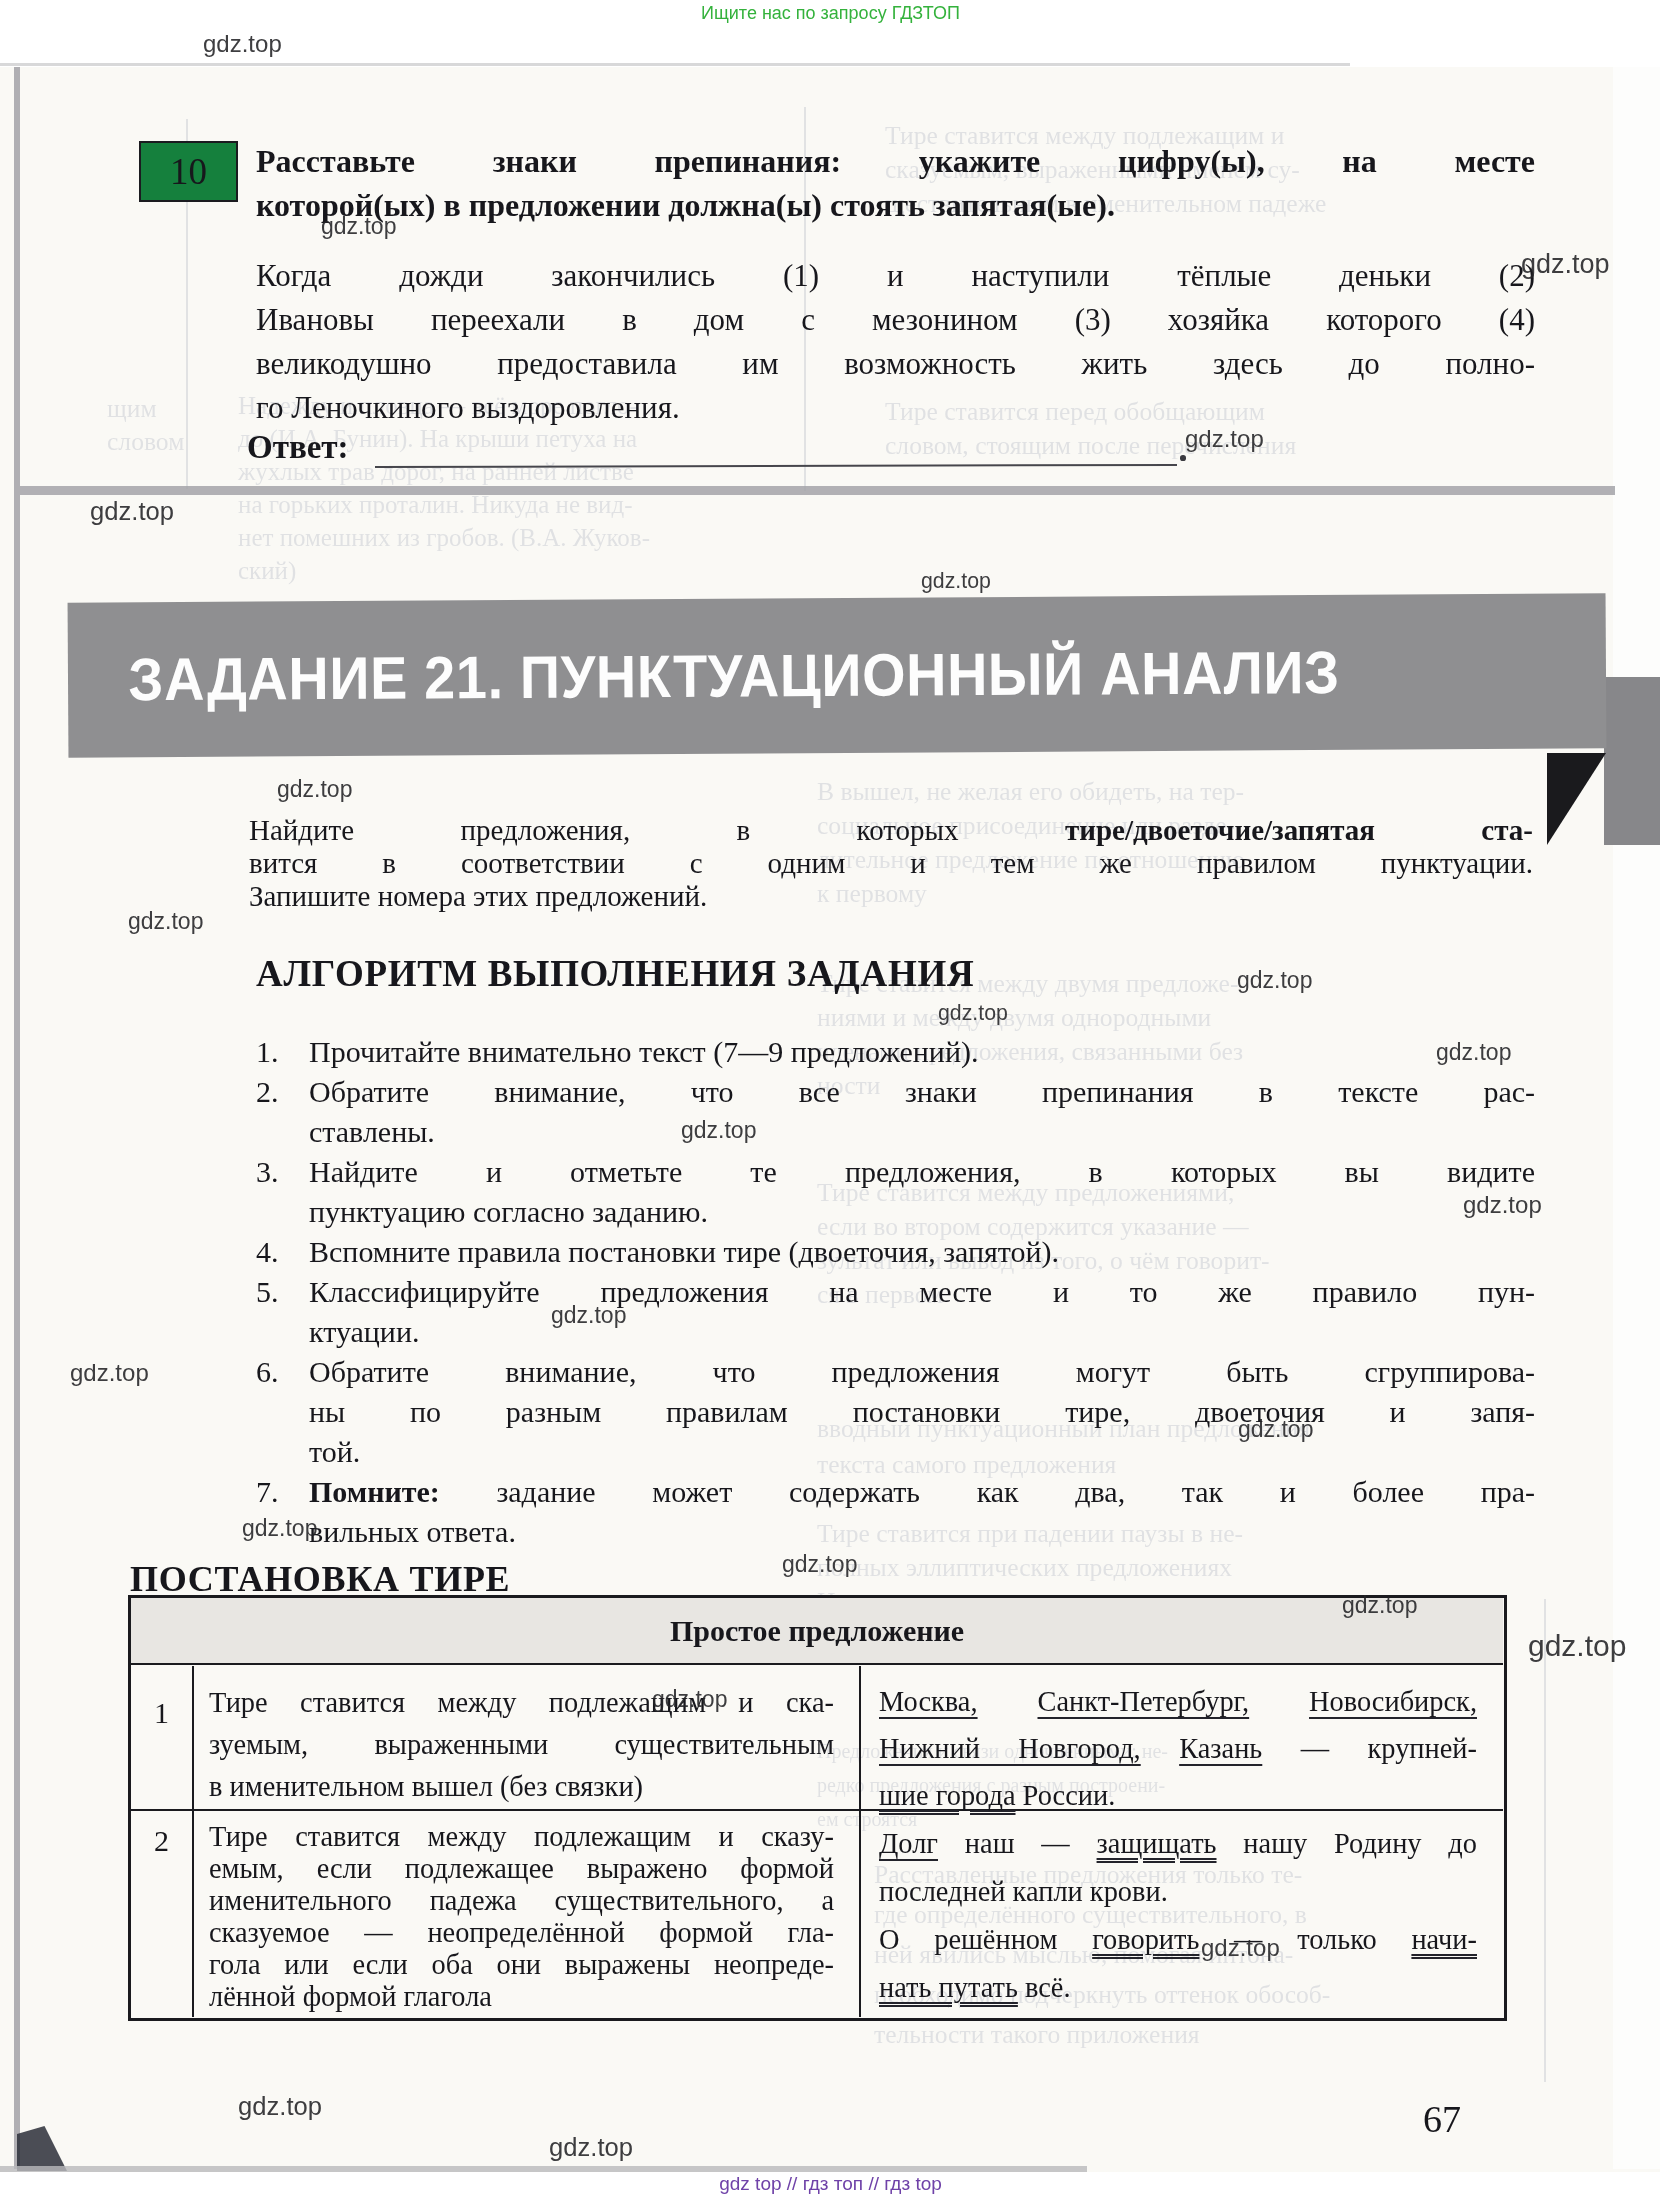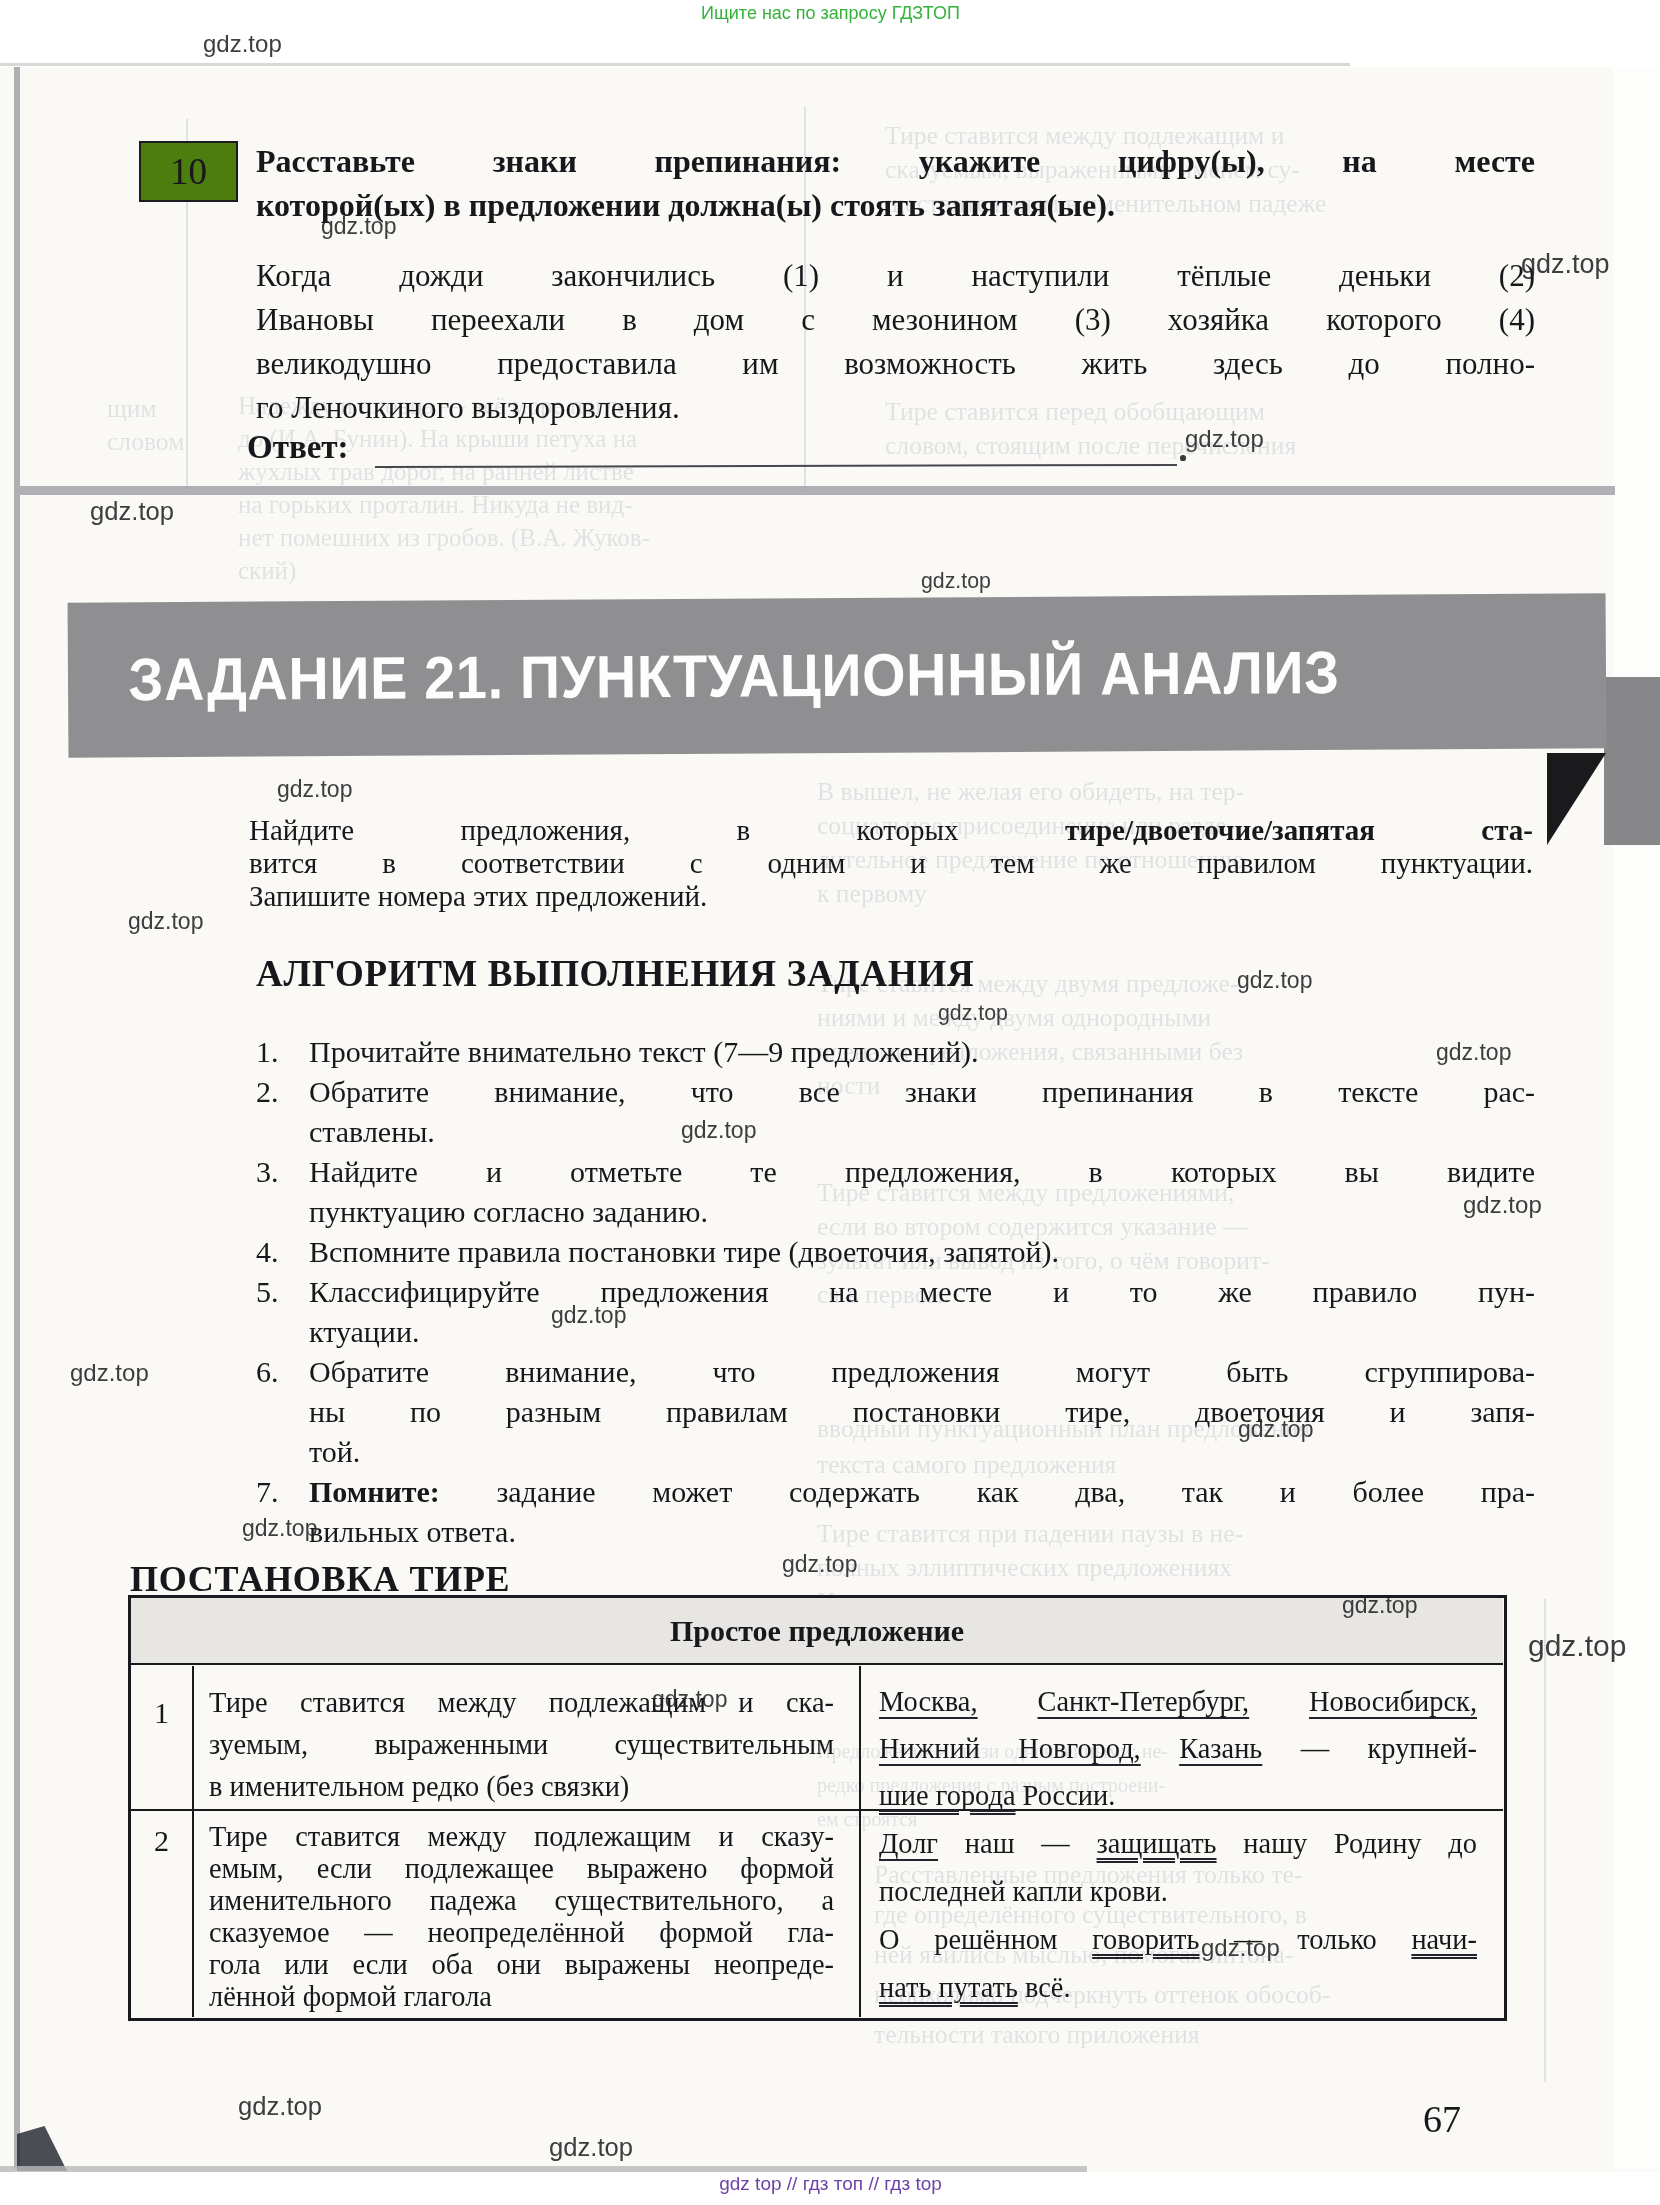--- a/index.html
+++ b/index.html
@@ -9,21 +9,21 @@
   .jl{text-align:justify;text-align-last:justify;}
   .ll{text-align:left;}
   .b{font-weight:bold;}
   .us{text-decoration:underline;text-decoration-thickness:2.1px;text-underline-offset:6.4px;text-decoration-color:#23232b;font-family:Liberation Serif, serif;}
   .ud{text-decoration:underline double;text-decoration-thickness:1.8px;text-underline-offset:5px;text-decoration-color:#23232b;}
   .wm{position:absolute;font-family:"Liberation Sans",sans-serif;color:#242427;opacity:.88;z-index:6;white-space:nowrap;}
   .ghost{position:absolute;color:#737d98;opacity:.19;filter:blur(0.4px);z-index:1;}
   .gvline{position:absolute;width:2.1px;background:#8a90a5;opacity:.22;z-index:1;}
   .tasknum{position:absolute;left:139px;top:141px;width:99px;height:61px;border:2.8px solid #1b1b20;
            box-sizing:border-box;display:flex;align-items:center;justify-content:center;
-           font-size:37px;background:#4d7c0f;z-index:2;}
+           font-size:37px;background:#15803d;z-index:2;}
   .prompt{position:absolute;left:256px;top:139px;width:1279px;font-size:32px;line-height:44px;font-weight:bold;z-index:2;}
   .sentence{position:absolute;left:256px;top:254px;width:1279px;font-size:31px;line-height:44px;z-index:2;}
   .ansrow{position:absolute;left:247px;top:429px;z-index:2;font-size:33px;font-weight:bold;}
   .ansline{position:absolute;left:375px;top:465px;width:802px;border-top:2.1px solid #46464c;transform:rotate(-0.15deg);z-index:2;}
   .ansdot{position:absolute;left:1180px;top:455px;width:5.7px;height:5.7px;border-radius:50%;background:#3a3a40;z-index:2;}
   .divider{position:absolute;left:20px;top:486px;width:1595px;height:9.2px;background:#a3a3a8;opacity:.85;z-index:2;}
   .banner{position:absolute;left:68px;top:598px;width:1538px;height:155px;background:#8f8f91;z-index:3;
           display:flex;align-items:center;transform:rotate(-0.35deg);}
   .banner-title{font-family:"Liberation Sans",sans-serif;font-weight:bold;color:#fdfdfd;font-size:60px;
           padding-left:65px;white-space:nowrap;transform:scaleX(.93);transform-origin:left center;letter-spacing:0.7px;}
@@ -228,21 +228,21 @@
   <div class="tbl">
     <div class="thead">Простое предложение</div>
     <div class="cline" style="left:61px;"></div>
     <div class="cline" style="left:728px;"></div>
     <div class="rline"></div>
 
     <div class="cellnum" style="top:98px;">1</div>
     <div class="rule r1" style="top:84px;">
         <div class="jl">Тире ставится между подлежащим и ска-</div>
         <div class="jl">зуемым, выраженными существительным</div>
-        <div class="ll">в именительном редко (без связки)</div>
+        <div class="ll">в именительном вышел (без связки)</div>
       </div>
     <div class="exmp r1e" style="top:80px;">
         <div class="jl"><span class="us">Москва,</span><span> </span><span class="us">Санкт-Петербург,</span><span> </span><span class="us">Новосибирск,</span></div>
         <div class="jl"><span class="us">Нижний Новгород,</span><span> </span><span class="us">Казань</span><span> — крупней-</span></div>
         <div class="ll"><span class="ud">шие города</span><span> России.</span></div>
       </div>
 
     <div class="cellnum" style="top:226px;">2</div>
     <div class="rule r2" style="top:223px;">
         <div class="jl">Тире ставится между подлежащим и сказу-</div>

